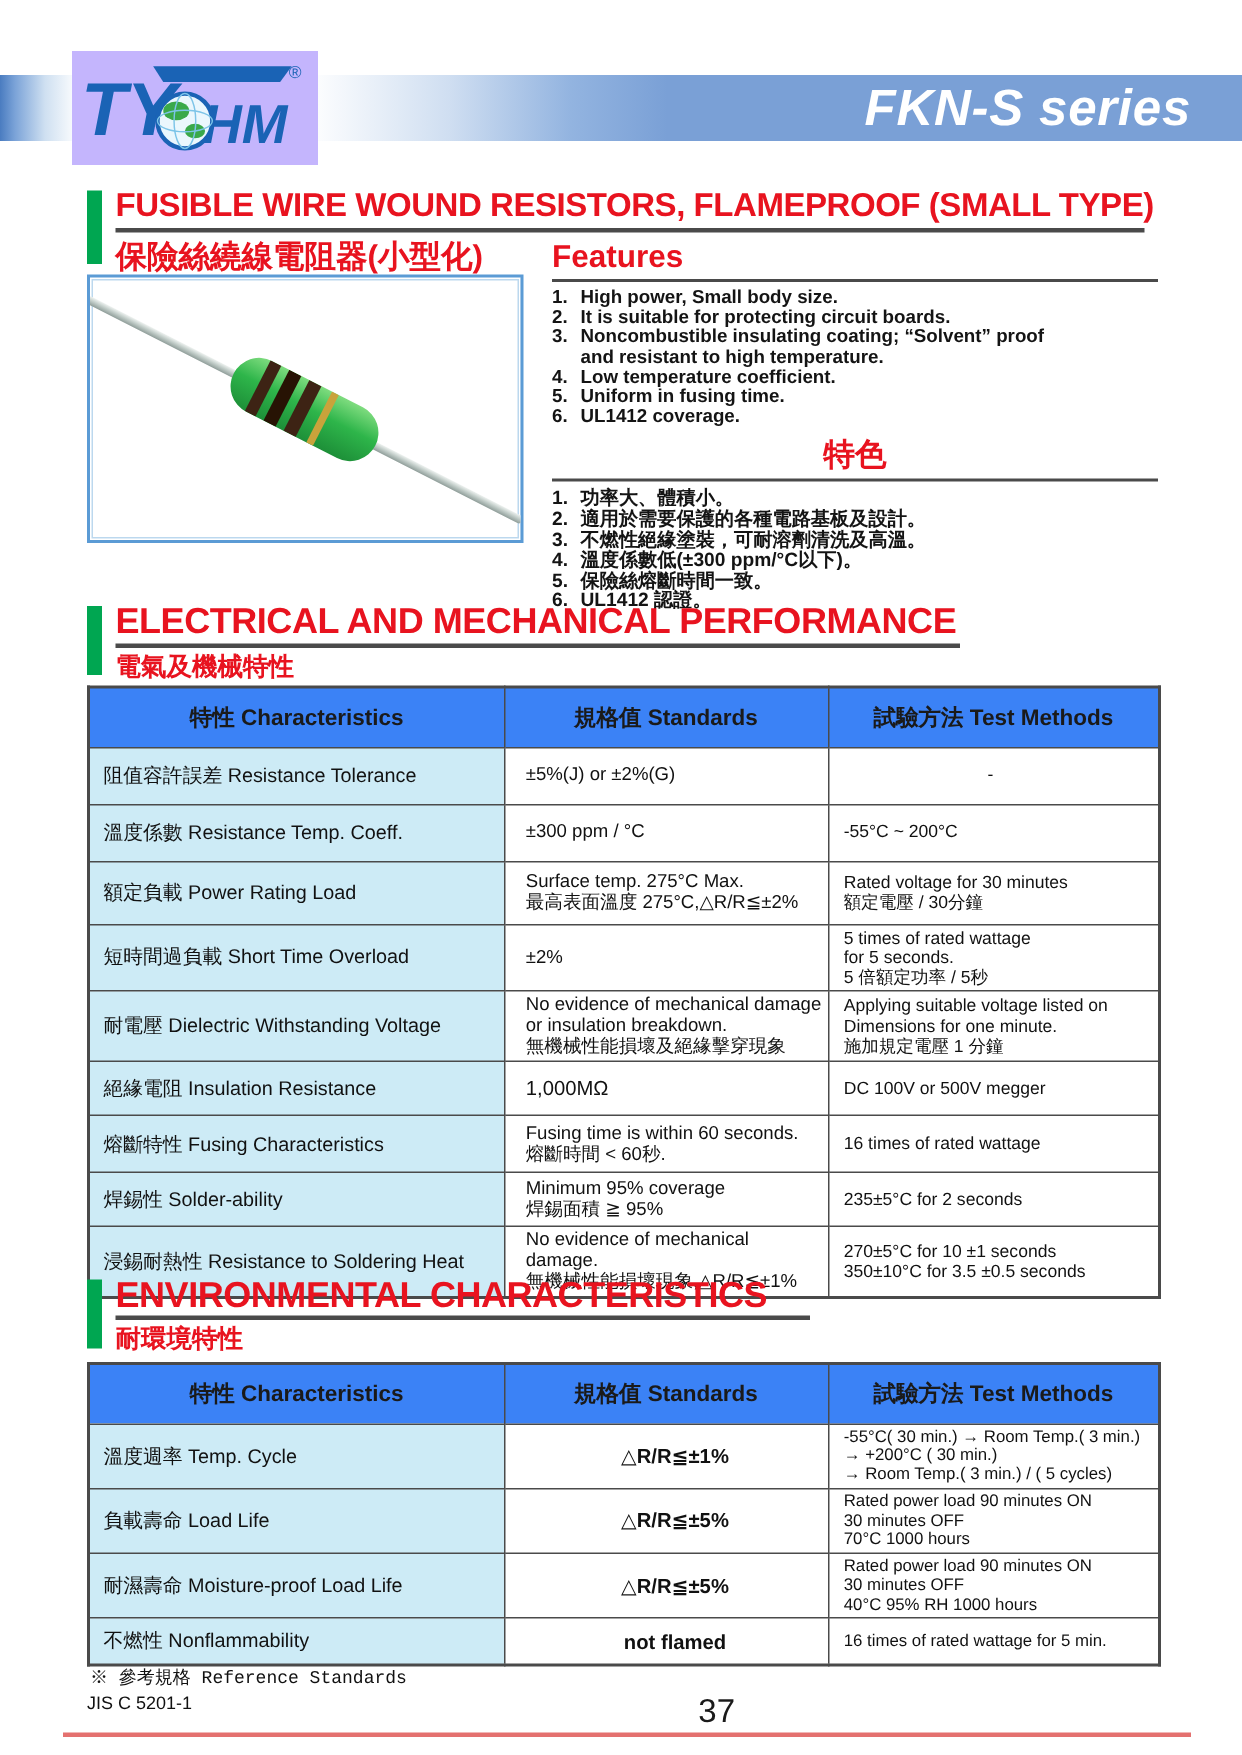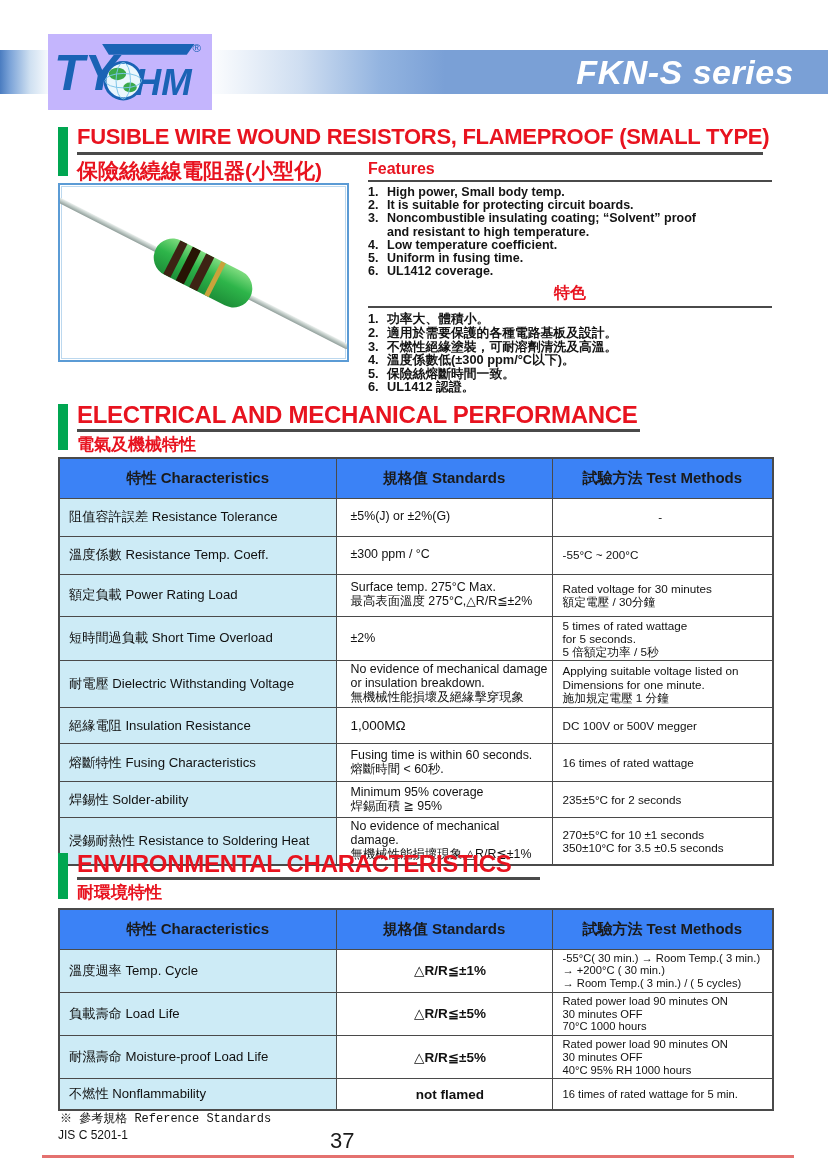--- a/index.html
+++ b/index.html
@@ -24,21 +24,21 @@
   .rule-main { left:77px; top:152px; width:686px; }
   .main-sub { position:absolute; left:77px; top:157px; font-size:21px; font-weight:bold; color:#e8131f; }
 
   
   .product-frame { position:absolute; left:58px; top:183px; width:291px; height:179px; background:#fff;
     border:2px solid #5b9bd5; box-shadow:inset 0 0 0 1px #ffffff, inset 0 0 0 2px #bcd8ee; }
   .product-frame svg { display:block; }
 
   
   .features { position:absolute; left:368px; top:160px; width:404px; }
-  .feat-head { font-size:16px; font-weight:bold; color:#e8131f; }
+  .feat-head { font-size:21px; font-weight:bold; color:#e8131f; }
   .feat-rule { width:404px; height:2px; background:#4a4a4a; margin-top:2px; }
   ul.flist { list-style:none; margin-top:4px; }
   ul.flist li { display:flex; font-weight:bold; color:#141414; }
   ul.flist.en li { font-size:12.5px; line-height:13.2px; }
   ul.flist.zh li { font-size:12.8px; line-height:13.6px; }
   ul.flist li .num { flex:0 0 19px; }
   ul.flist li .txt { flex:1; white-space:pre-line; }
   .feat-head.zh2 { margin-top:5px;text-align:center; }
 
   
@@ -63,21 +63,21 @@
   td.c { background:#cdebf6; font-size:13.2px; color:#111; padding-left:9px; }
   td.s { font-size:12.4px; color:#111; padding:2px 4px 2px 14px; white-space:pre-line; line-height:1.12; }
   td.t { font-size:11.7px; color:#111; padding:2px 4px 2px 10px; white-space:pre-line; line-height:1.14; }
   td.ctr { text-align:center; padding-left:0; }
   table.t2 td.s { text-align:center; padding-left:16px; font-size:13.5px; font-weight:bold; white-space:normal; }
   table.t2 td.t { font-size:11.2px; }
 
   
   .ref-note { position:absolute; left:60px; top:1112px; font-size:12px; color:#111; line-height:15px;font-family:Liberation Mono, monospace; }
   .ref-std { position:absolute; left:58px; top:1128px; font-size:12px; color:#111; }
-  .page-num { position:absolute; left:330px; top:1128px; width:160px; text-align:left; font-size:22px; color:#1a1a1a; }
+  .page-num { position:absolute; left:330px; top:1128px; width:160px; text-align:right; font-size:22px; color:#1a1a1a; }
   .foot-line { position:absolute; left:42px; top:1155px; width:752px; height:3px; background:#e4716f; }
 </style>
 </head>
 <body>
 
 <div class="page">
 
   <div class="band"></div>
   <div class="logo-box">
     <svg width="152" height="66" viewBox="0 0 158 66">
@@ -128,21 +128,21 @@
       </g>
     </svg>
   </div>
 
   <div class="features">
     <div class="feat-head">Features</div>
     <div class="feat-rule"></div>
     <ul class="flist en">
       <li>
           <span class="num">1.</span>
-          <span class="txt">High power, Small body temp.</span>
+          <span class="txt">High power, Small body size.</span>
         </li>
       <li>
           <span class="num">2.</span>
           <span class="txt">It is suitable for protecting circuit boards.</span>
         </li>
       <li>
           <span class="num">3.</span>
           <span class="txt">Noncombustible insulating coating; “Solvent” proof
 and resistant to high temperature.</span>
         </li>

